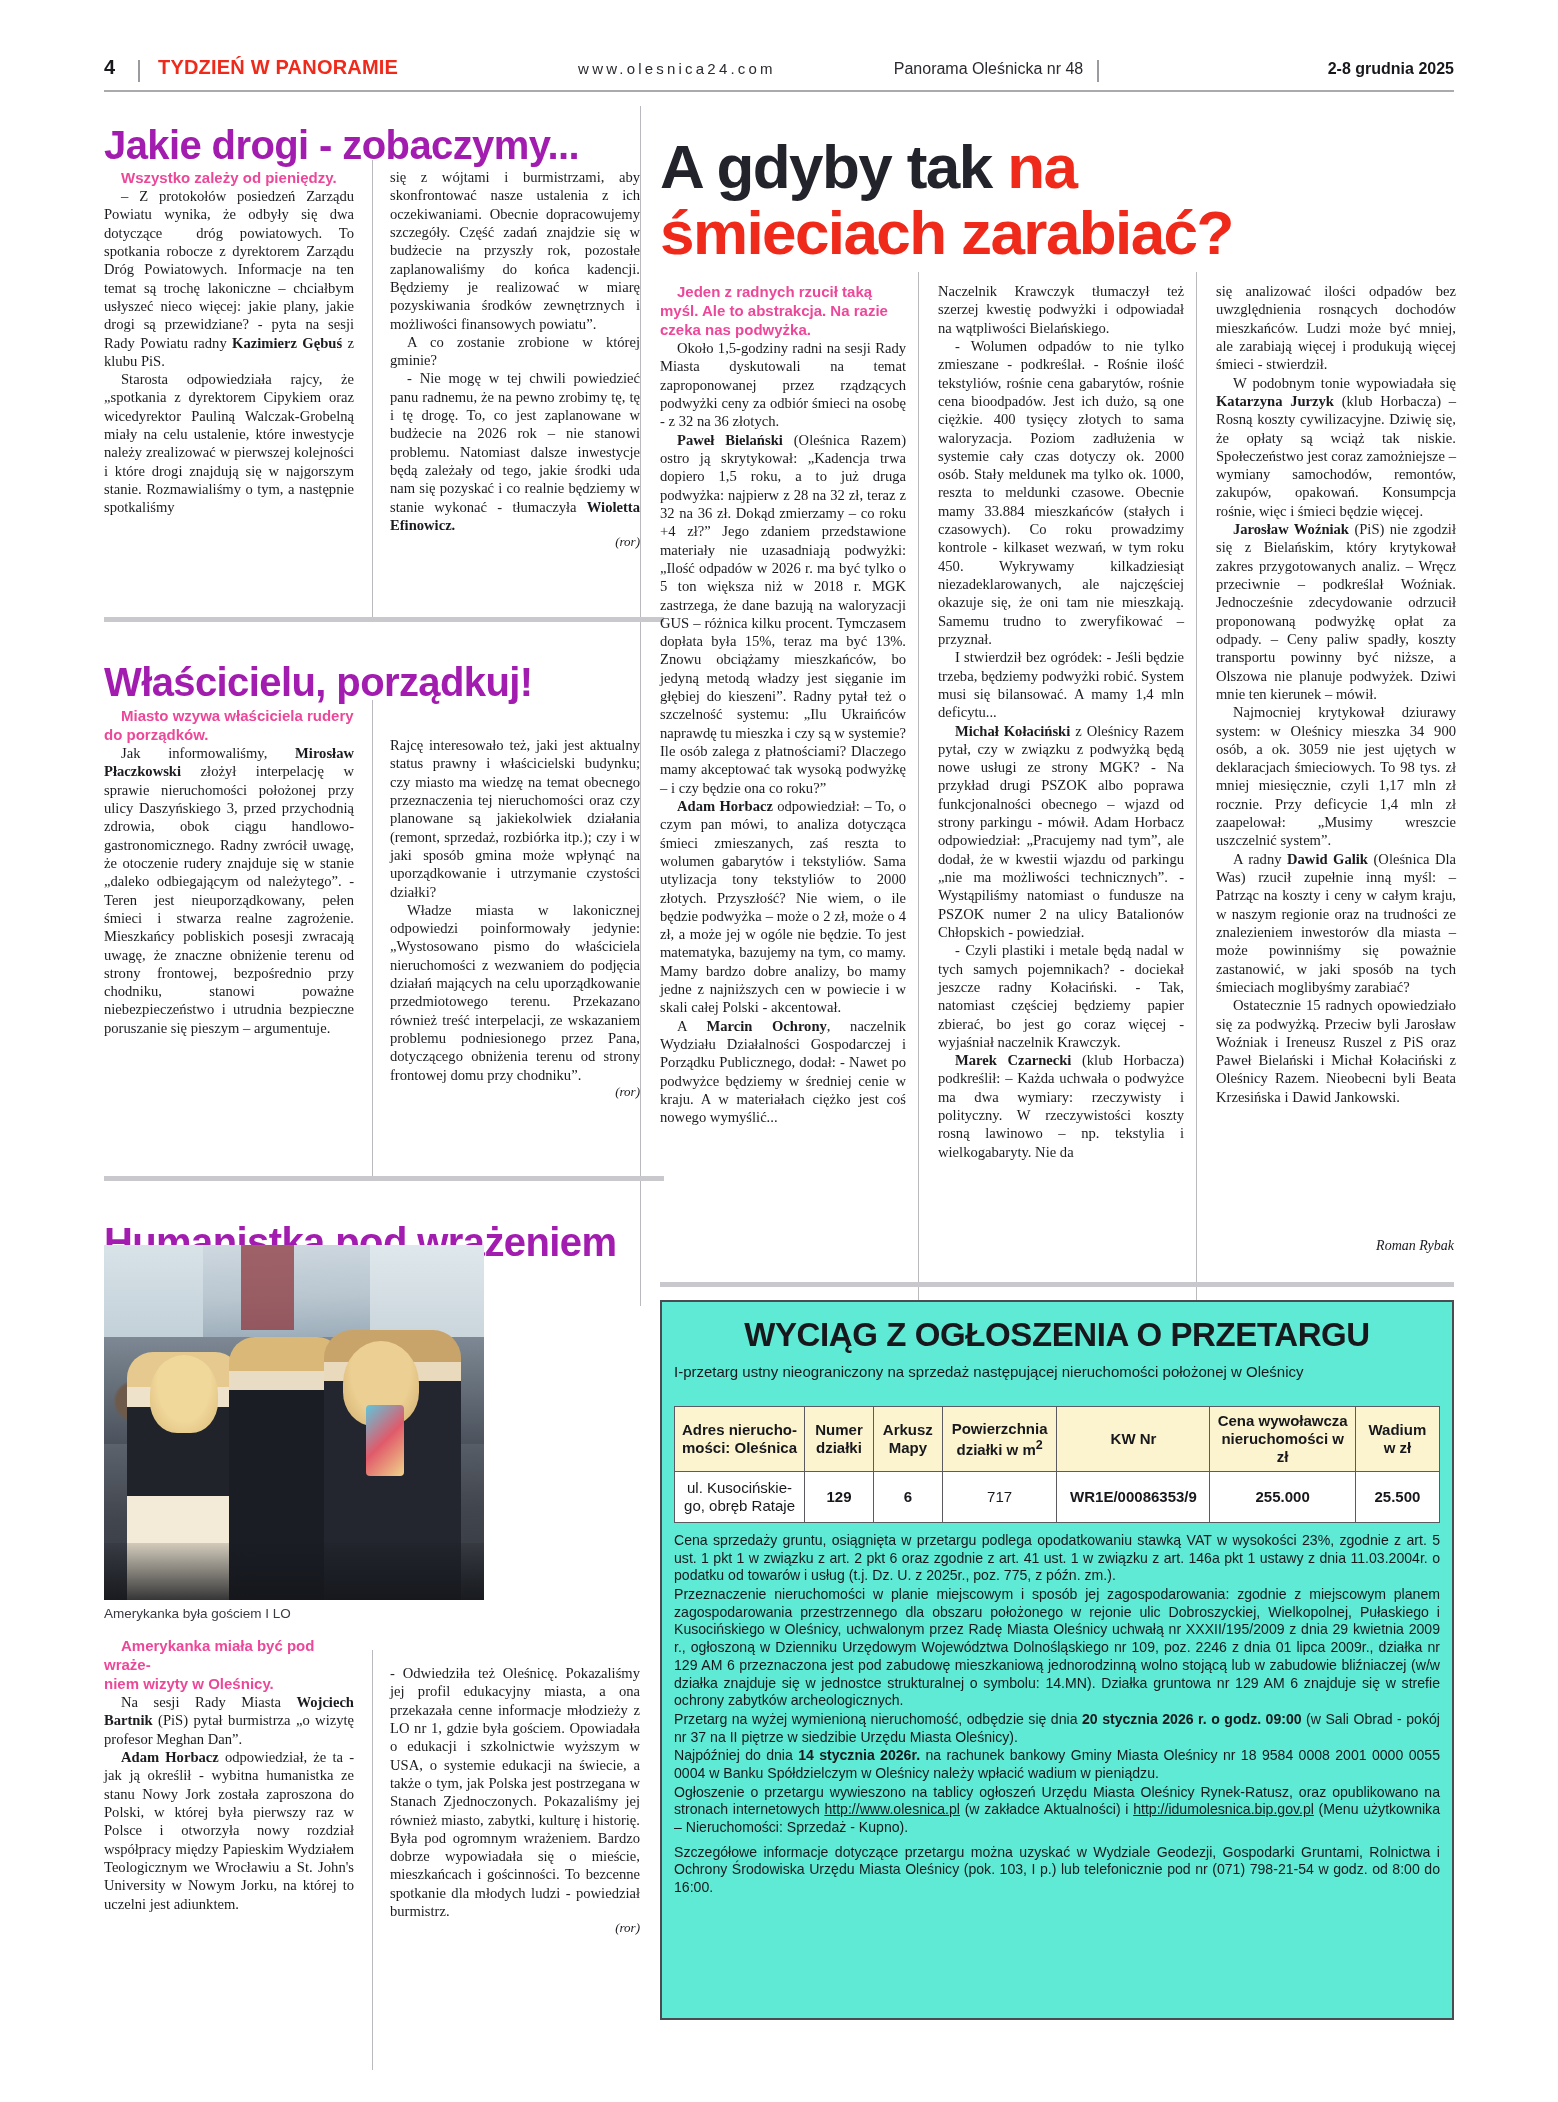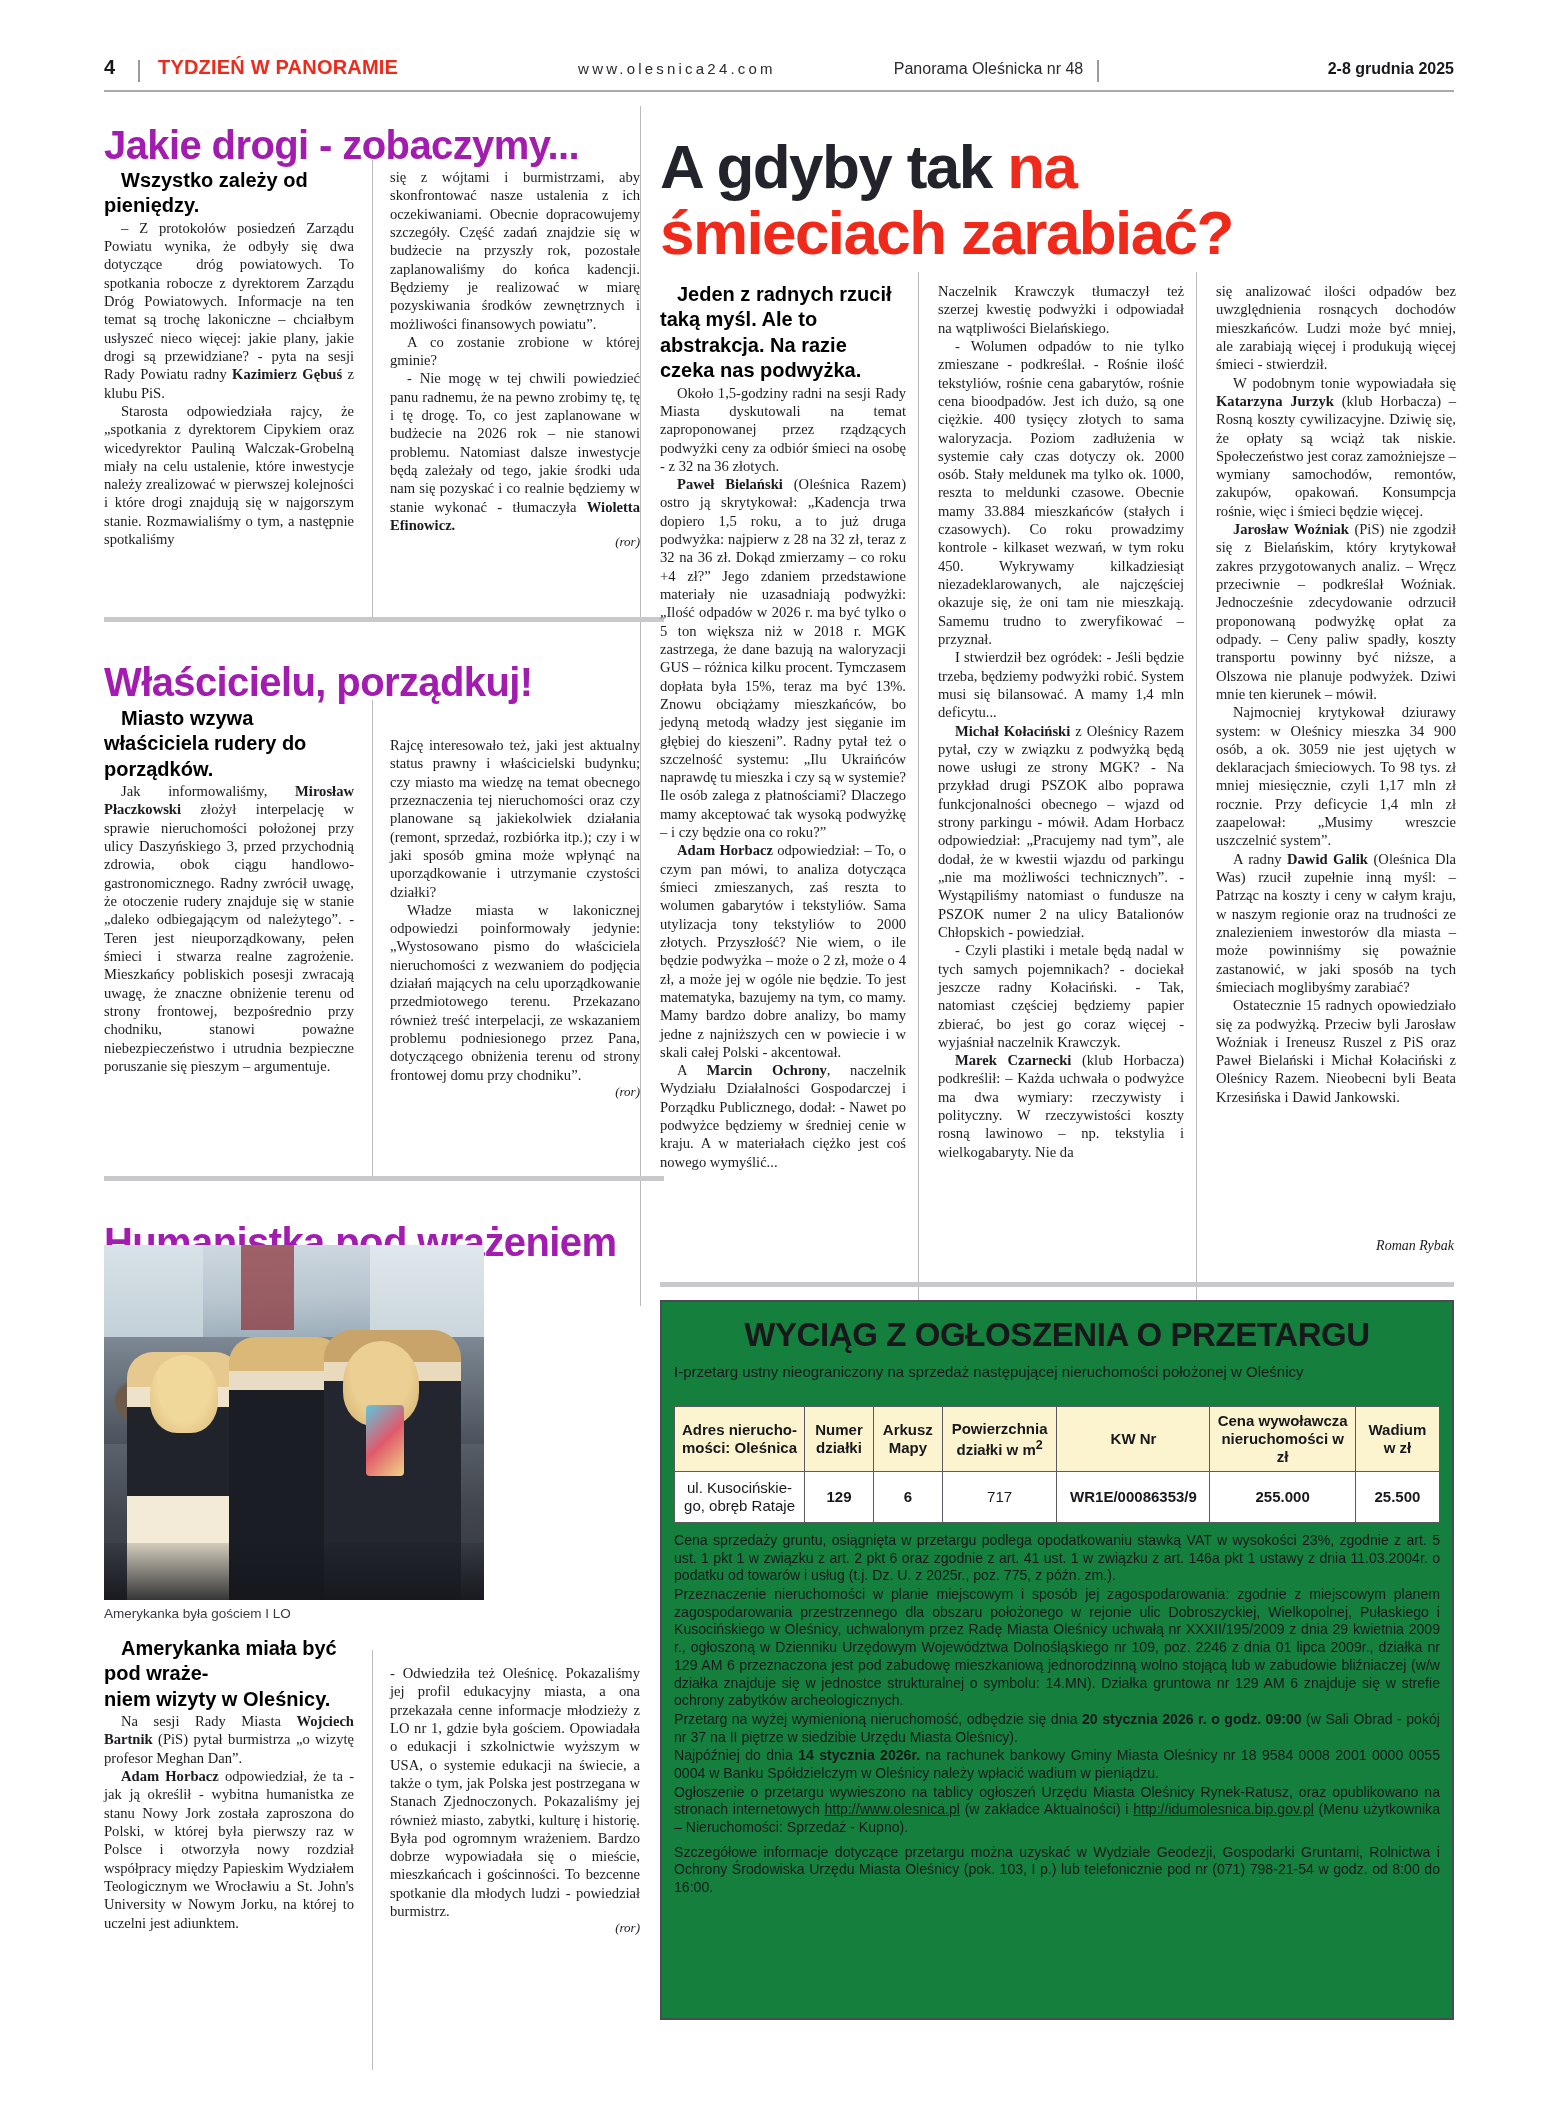--- a/index.html
+++ b/index.html
@@ -32,22 +32,22 @@
   .hl-main{position:absolute;left:660px;top:92px;width:800px;
       font-family:"Liberation Sans",sans-serif;font-weight:bold;font-size:62px;
       line-height:1.07;letter-spacing:-1.6px;color:#23232b;}
   .hl-main .red{color:#ef2a1b;}
 
   
   .col{position:absolute;font-family:"Liberation Serif",serif;font-size:14.6px;line-height:1.255;
        text-align:justify;color:#1b1b20;-webkit-hyphens:auto;hyphens:auto;}
   .col p{margin:0;text-indent:17px;}
   .col p.noind{text-indent:0;}
-  .lead{font-family:"Liberation Sans",sans-serif;font-weight:bold;font-size:20px;
-        line-height:1.27;text-indent:0;margin:0 0 9px 0;color:#000000;text-align:left;}
+  .lead{font-family:"Liberation Sans",sans-serif;font-weight:bold;font-size:15px;
+        line-height:1.27;text-indent:0;margin:0 0 9px 0;color:#ec4899;text-align:left;}
   .sig{display:block;text-align:right;font-style:italic;font-size:13px;text-indent:0;}
   b{font-weight:bold;}
 
   
   .photo{position:absolute;left:104px;top:1245px;width:380px;height:355px;overflow:hidden;
          background:#5d6672;}
   .photo .sky{position:absolute;inset:0;
      background:linear-gradient(178deg,#cfd9e0 0%,#b9c6d0 16%,#9fb0bc 26%,#7d8a95 38%,#5a616b 55%,#41454d 75%,#33363d 100%);}
   .photo .wallL{position:absolute;left:0;top:0;width:26%;height:40%;
      background:linear-gradient(180deg,#d8e3e8,#b7c6cf);}
@@ -77,21 +77,21 @@
      background:radial-gradient(ellipse at 50% 35%,#f0d79a 55%,#d8b977 100%);border-radius:50% 50% 40% 40%;}
   .photo .blond2{position:absolute;left:63%;top:27%;width:20%;height:24%;
      background:radial-gradient(ellipse at 50% 35%,#eccf92 55%,#cfae6e 100%);border-radius:50% 50% 40% 40%;}
   .photo .fg{position:absolute;left:0;bottom:0;width:100%;height:16%;
      background:linear-gradient(180deg,rgba(25,27,33,.15),rgba(20,22,27,.85));}
   .caption{position:absolute;left:104px;top:1606px;width:380px;
      font-family:"Liberation Sans",sans-serif;font-size:13.5px;color:#3a3a42;}
 
   
   .tender{position:absolute;left:660px;top:1300px;width:794px;height:720px;
-     background:#15803d;border:2px solid #4b4b52;box-sizing:border-box;padding:10px 12px 8px 12px;
+     background:#5eead4;border:2px solid #4b4b52;box-sizing:border-box;padding:10px 12px 8px 12px;
      font-family:"Liberation Sans",sans-serif;color:#17171c;}
   .tender-title{text-align:center;font-weight:bold;font-size:33px;letter-spacing:-0.4px;margin:4px 0 6px;}
   .tender-sub{text-align:center;font-weight:bold;font-size:15px;line-height:1.33;}
   .tender-lead{font-weight:normal;font-size:15px;margin:9px 0 26px 0;}
   table.tt{border-collapse:collapse;width:100%;font-size:15px;table-layout:fixed;}
   table.tt th{background:#fbf4cf;border:1px solid #5a5a60;font-weight:bold;padding:5px 3px;
      text-align:center;line-height:1.2;}
   table.tt td{background:#ffffff;border:1px solid #5a5a60;padding:7px 3px;text-align:center;line-height:1.2;}
   table.tt td.b{font-weight:bold;}
   .tender-body{font-size:14.1px;line-height:1.255;text-align:justify;margin-top:9px;}

